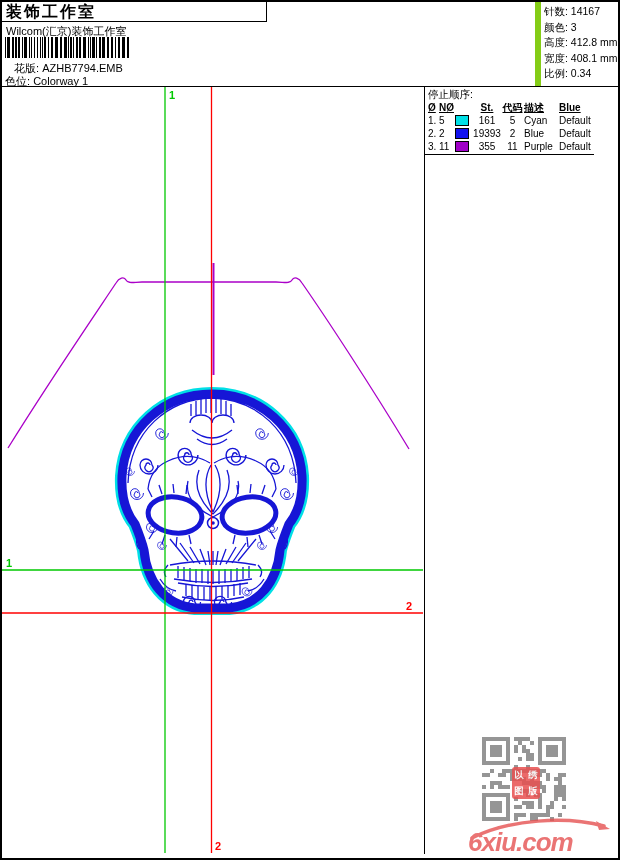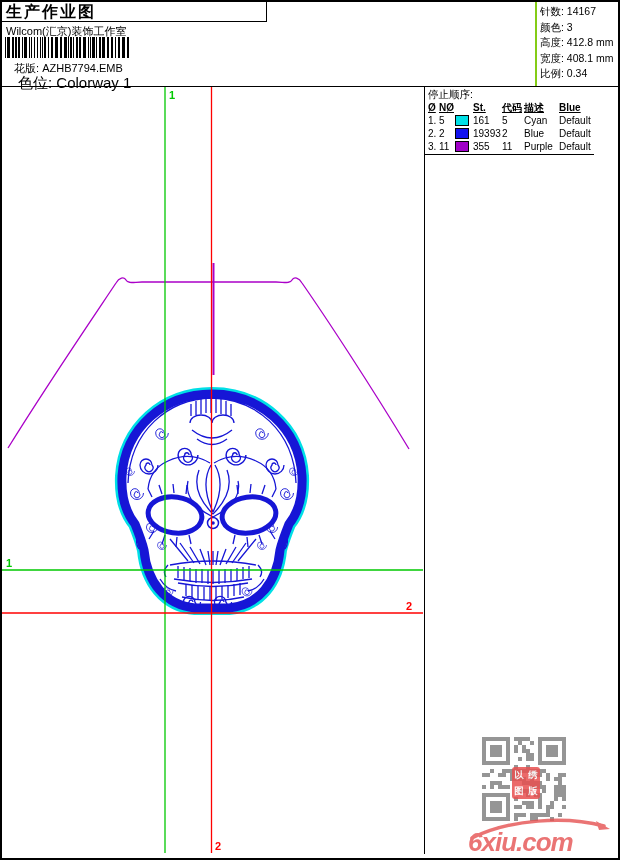--- a/index.html
+++ b/index.html
@@ -2,42 +2,42 @@
 <html><head>
 <meta charset="utf-8">
 <style>
   html,body{margin:0;padding:0;background:#fff;}
   body{width:620px;height:860px;position:relative;font-family:"Liberation Sans","DejaVu Sans",sans-serif;color:#000;}
   .frame{position:absolute;left:0;top:0;width:620px;height:860px;border:2px solid #000;box-sizing:border-box;background:#fff;overflow:hidden;}
   .title-box{position:absolute;left:0;top:0;width:260px;height:19px;border-right:1px solid #000;border-bottom:1px solid #000;padding:0 0 0 4px;font-size:16px;font-weight:bold;letter-spacing:2px;line-height:19px;}
   .company{position:absolute;left:4px;top:22px;font-size:11px;}
   .barcode{position:absolute;left:2px;top:35px;}
   .meta-pattern{position:absolute;left:12px;top:59px;font-size:11px;}
-  .meta-colorway{position:absolute;left:16px;top:72px;font-size:15px;}
-  .info-panel{position:absolute;left:533px;top:0;width:81px;height:84px;border-left:2px solid #84cc16;padding:2px 0 0 3px;box-sizing:border-box;}
+  .meta-colorway{position:absolute;left:3px;top:72px;font-size:11px;}
+  .info-panel{position:absolute;left:533px;top:0;width:81px;height:84px;border-left:6px solid #84cc16;padding:2px 0 0 3px;box-sizing:border-box;}
   .info-row{font-size:10.5px;line-height:15.5px;white-space:nowrap;}
   .hdivider{position:absolute;left:0;top:84px;width:616px;height:1px;background:#000;}
   .stop-panel{position:absolute;left:422px;top:85px;width:170px;height:68px;border-left:1px solid #000;border-bottom:1px solid #000;box-sizing:border-box;padding:1px 0 0 3px;overflow:hidden;}
   .stop-title{font-size:10.5px;line-height:13px;}
   .stop-grid{display:grid;grid-template-columns:10px 15px 17px 28px 21px 34px 38px 21px;column-gap:1px;font-size:10px;line-height:13px;align-items:center;}
   .stop-grid .hd{font-weight:bold;text-decoration:underline;white-space:nowrap;}
-  .r{text-align:left;}
+  .r{text-align:center;}
   .swatch{width:12px;height:9px;border:1px solid #000;}
   .canvas{position:absolute;left:0;top:85px;width:422px;height:767px;border-right:1px solid #000;}
   .qr{position:absolute;left:480px;top:735px;opacity:.6;}
   .seal{position:absolute;left:510px;top:765px;width:28px;height:32px;background:#e85050;border-radius:3px;display:grid;grid-template-columns:1fr 1fr;opacity:.85;}
   .seal span{color:#fff;font-size:11px;line-height:16px;text-align:center;font-weight:bold;transform:scale(.85);}
   .wm{position:absolute;left:458px;top:810px;opacity:.8;}
 </style>
 </head>
 <body>
 
 <div class="frame">
 
-  <div class="title-box"><span>生产作业图</span></div>
+  <div class="title-box"><span>装饰工作室</span></div>
   <div class="company">Wilcom(汇京)装饰工作室</div>
   <svg class="barcode" id="barcode" width="130" height="21">
       <rect x="1" y="0" width="1" height="21" fill="#000"></rect>
       <rect x="3" y="0" width="3" height="21" fill="#000"></rect>
       <rect x="8" y="0" width="2" height="21" fill="#000"></rect>
       <rect x="11" y="0" width="2" height="21" fill="#000"></rect>
       <rect x="14" y="0" width="2" height="21" fill="#000"></rect>
       <rect x="18" y="0" width="1" height="21" fill="#000"></rect>
       <rect x="20" y="0" width="3" height="21" fill="#000"></rect>
       <rect x="25" y="0" width="1" height="21" fill="#000"></rect>

